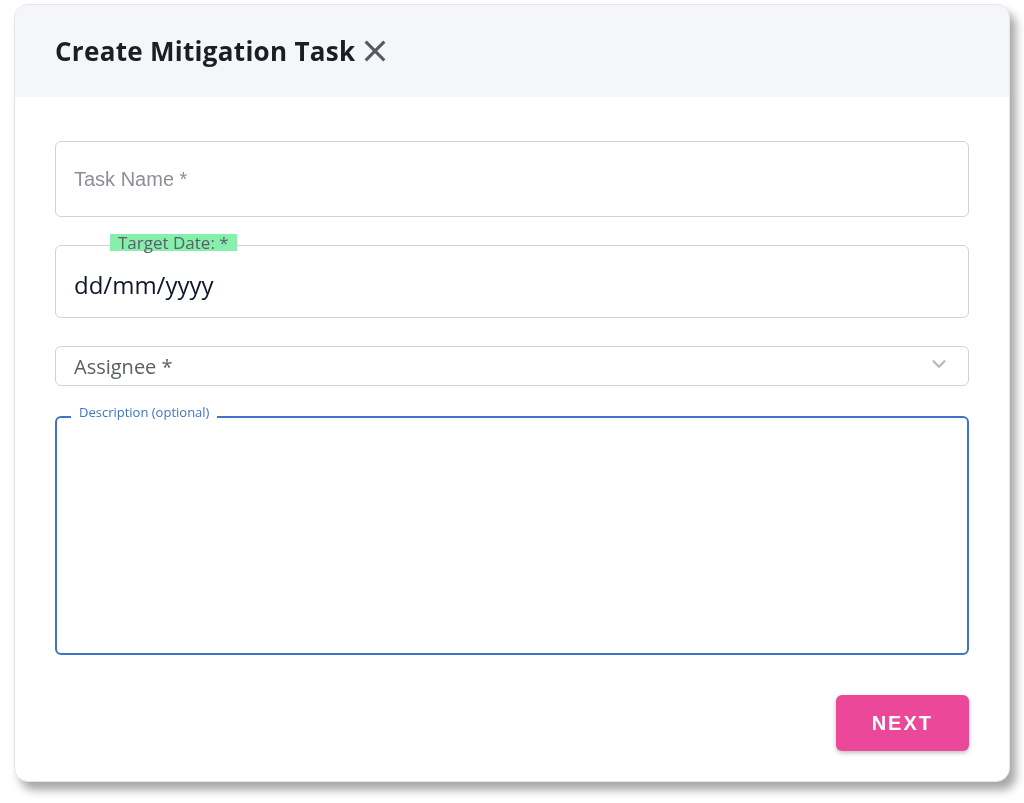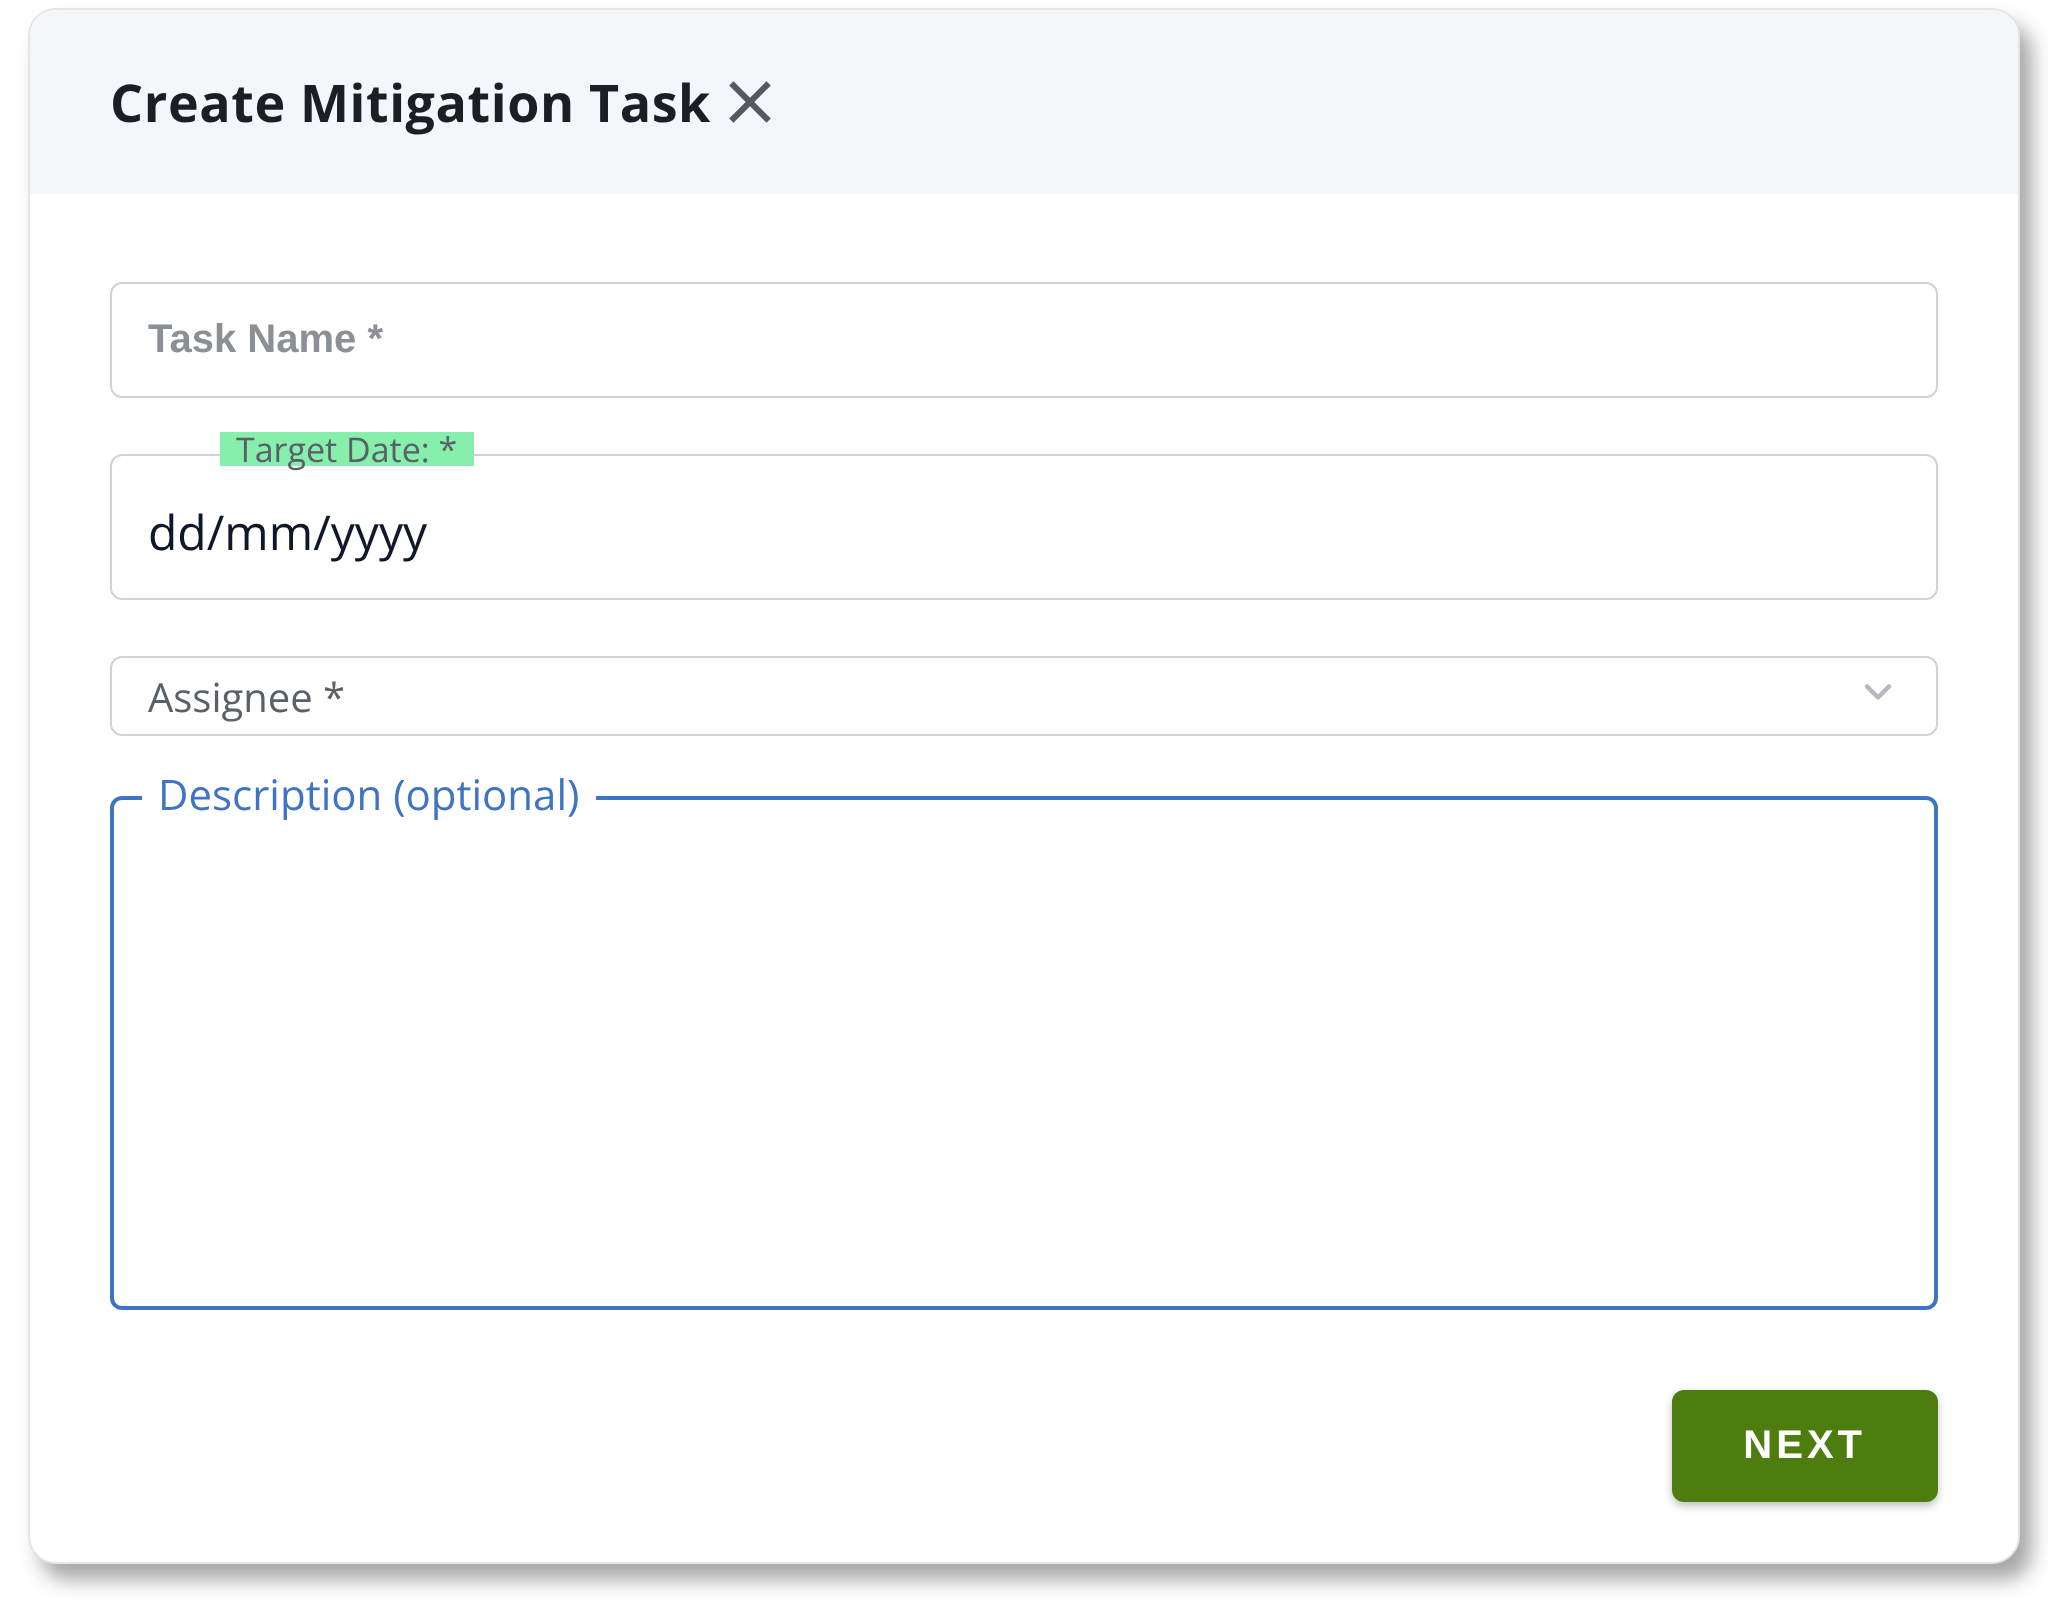--- a/index.html
+++ b/index.html
@@ -55,29 +55,28 @@
     flex-direction: column;
   }
 
   
   .field {
     position: relative;
     margin-bottom: 28px;
   }
   .plain-input {
     width: 100%;
-    height: 58px;
+    height: 76px;
     border: 1px solid #cfd3d7;
     border-radius: 6px;
     font-size: 20px;
     color: #4a5058;
     padding: 0 18px;
     outline: none;
     background: #ffffff;
-    font-weight: bold;
   }
   .plain-input::placeholder { color: #8b9096; }
 
   
   .notched {
     position: relative;
     border: 1px solid #cfd3d7;
     border-radius: 6px;
     padding: 22px 18px 16px 18px;
     margin-bottom: 28px;
@@ -131,21 +130,21 @@
     min-height: 230px;
     padding: 18px;
     background: #ffffff;
   }
   .desc-label {
     position: absolute;
     top: -12px;
     left: 14px;
     background: #ffffff;
     padding: 0 8px;
-    font-size: 21px;
+    font-size: 13px;
     color: #3f74c4;
     line-height: 1;
   }
   .desc-textarea {
     width: 100%;
     height: 100%;
     border: none;
     outline: none;
     resize: none;
     font-size: 18px;
@@ -153,21 +152,21 @@
     color: #33373d;
     background: transparent;
   }
 
   .dialog-footer {
     padding: 0 40px 30px 40px;
     display: flex;
     justify-content: flex-end;
   }
   .next-btn {
-    background: #4d7c0f;
+    background: #ec4899;
     color: #ffffff;
     border: none;
     border-radius: 6px;
     height: 56px;
     padding: 0 36px;
     font-size: 20px;
     font-weight: 700;
     letter-spacing: 2px;
     cursor: pointer;
     box-shadow: 0 2px 4px rgba(0,0,0,0.25);

